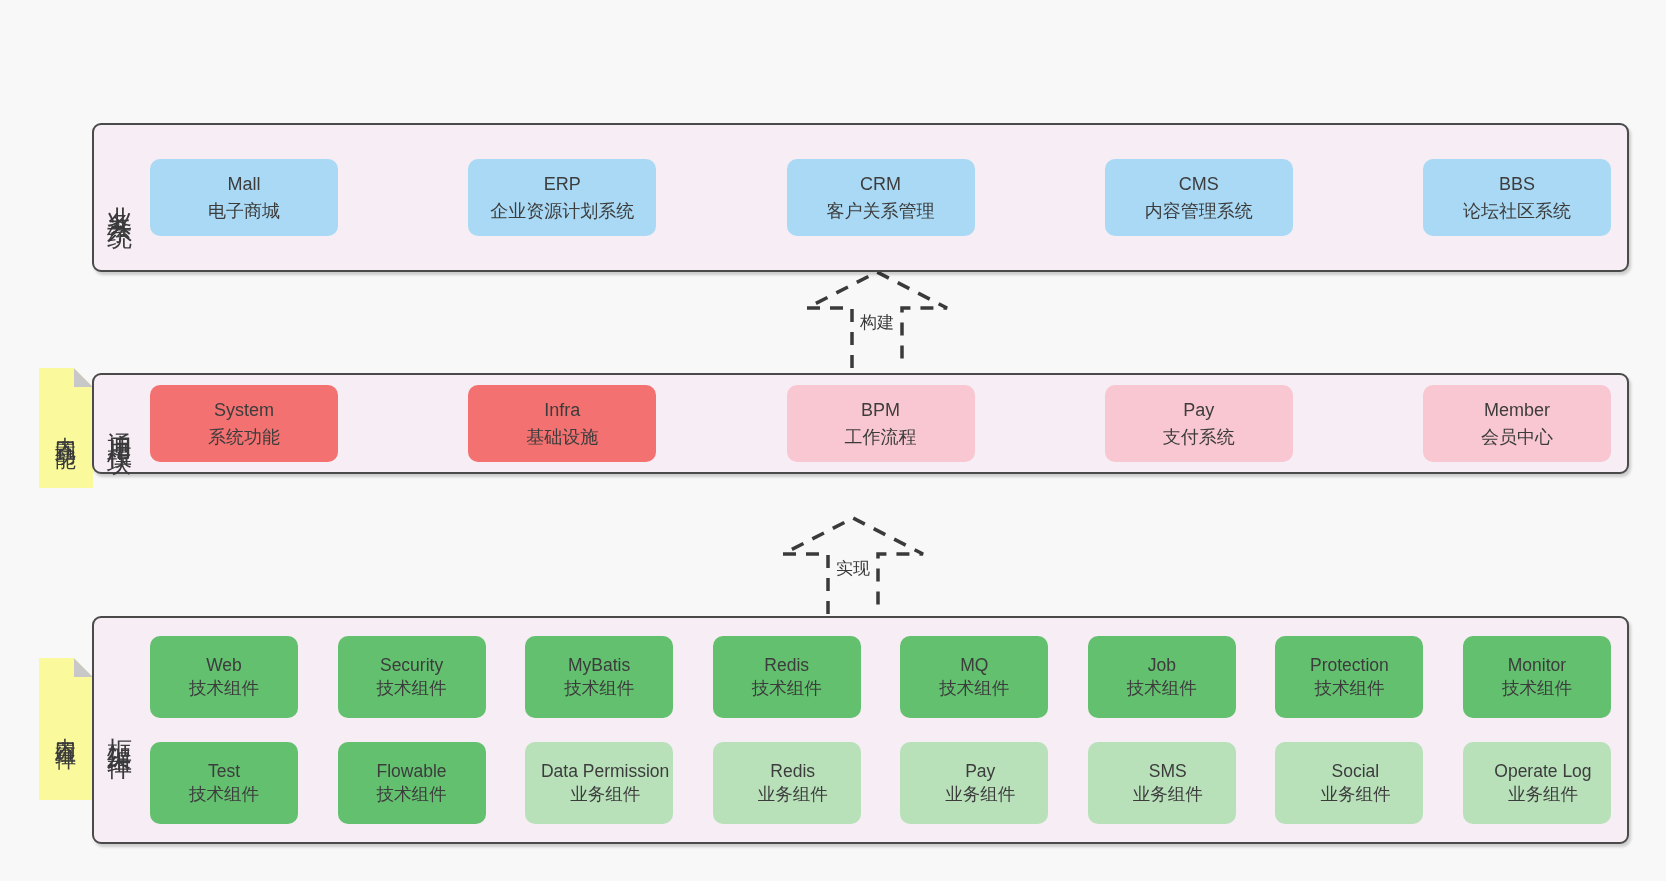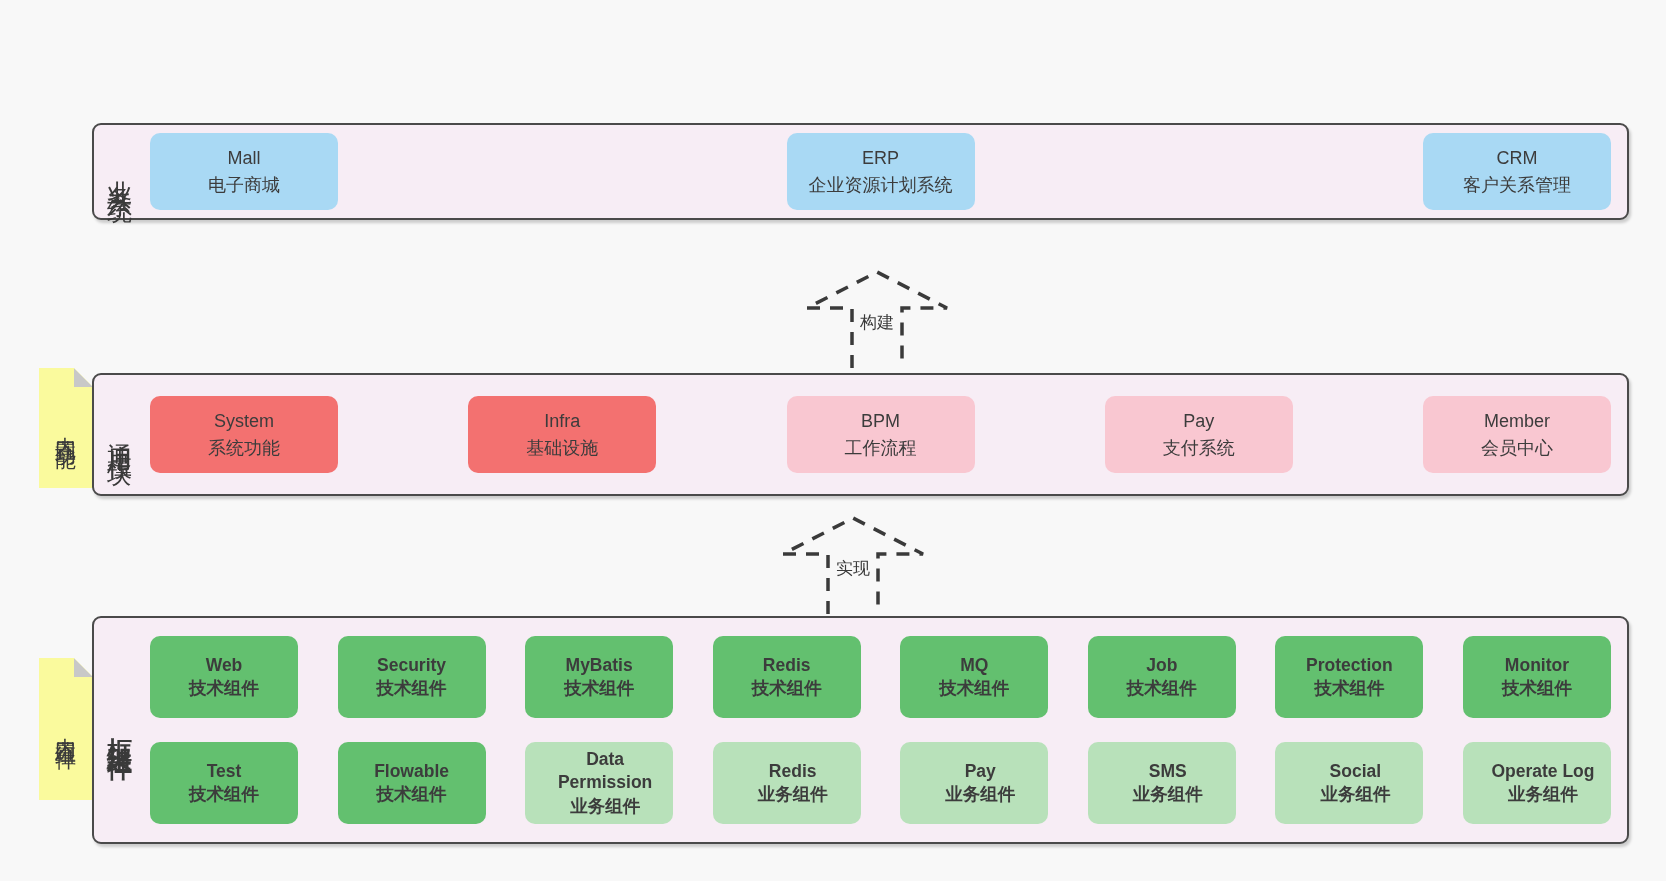--- a/index.html
+++ b/index.html
@@ -16,23 +16,23 @@
   
   .layer {
     position:absolute; left:92px; width:1537px;
     background: var(--layer-bg, #f7edf5);
     border: 2px solid var(--layer-border, #4a4a4a);
     border-radius: 9px;
     box-shadow: 2px 3px 3px rgba(0,0,0,0.18);
     display:flex; align-items:center;
     z-index: 1;
   }
-  #layer-business  { top:123px; height:97px; }
-  #layer-modules   { top:373px; height:123px; }
-  #layer-components{ top:616px; height:228px;font-weight:bold; }
+  #layer-business  { top:123px; height:149px; }
+  #layer-modules   { top:373px; height:101px; }
+  #layer-components{ top:616px; height:228px; }
 
   .layer-label {
     position:absolute; left:13px; top:50%; transform:translateY(-50%);
     writing-mode: vertical-rl; text-orientation: upright;
     font-size:25px; letter-spacing:6px; color:#3a3a3a; line-height:1;
   }
 
   
   .box-row {
     display:flex; justify-content:space-between;
@@ -124,20 +124,28 @@
         <div>电子商城</div>
       </div>
       <div class="box blue">
         <div>ERP</div>
         <div>企业资源计划系统</div>
       </div>
       <div class="box blue">
         <div>CRM</div>
         <div>客户关系管理</div>
       </div>
+      <div class="box blue">
+        <div>CMS</div>
+        <div>内容管理系统</div>
+      </div>
+      <div class="box blue">
+        <div>BBS</div>
+        <div>论坛社区系统</div>
+      </div>
     </div>
   </section>
 
   <section class="layer" id="layer-modules">
     <div class="layer-label">通用模块</div>
     <div class="box-row">
       <div class="box red">
         <div>System</div>
         <div>系统功能</div>
       </div>

